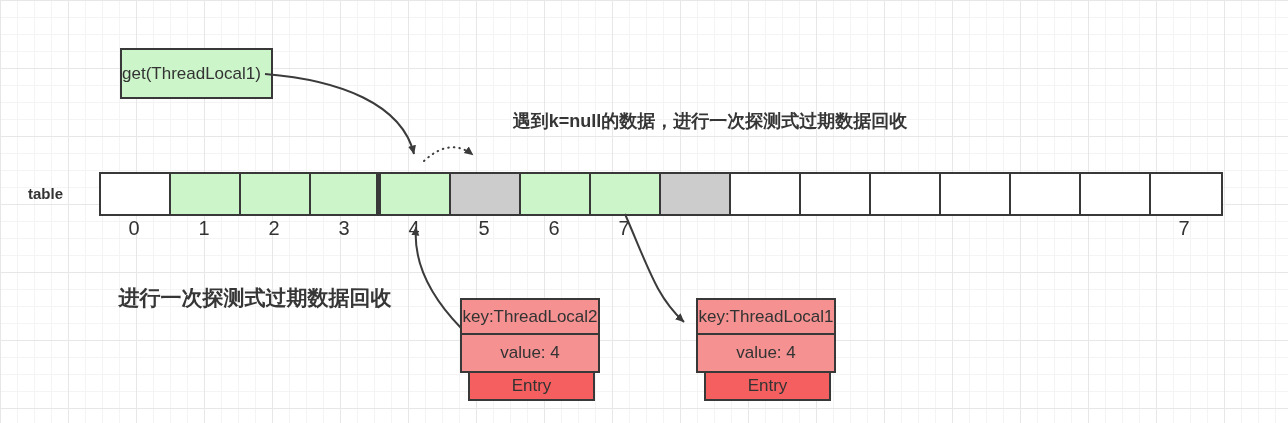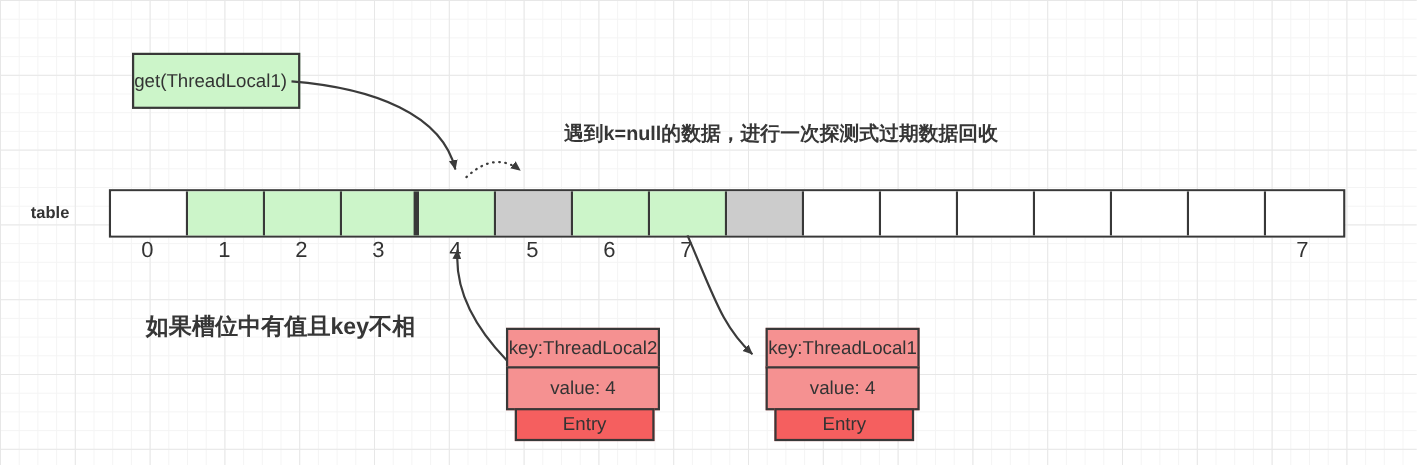--- a/index.html
+++ b/index.html
@@ -120,21 +120,21 @@
       <div class="idx"></div>
       <div class="idx"></div>
       <div class="idx"></div>
       <div class="idx"></div>
       <div class="idx"></div>
       <div class="idx"></div>
       <div class="idx">7</div>
     </div>
 
   <div class="bottom-note">
-    <div>如果槽位中有值且key不相</div>
+    <div>进行一次探测式过期数据回收</div>
   </div>
 
   <div class="entry-box kv e1-key">
     <span>key:ThreadLocal2</span>
   </div>
   <div class="entry-box kv e1-val">
     <span>value: 4</span>
   </div>
   <div class="entry-box tag e1-tag">
     <span>Entry</span>

